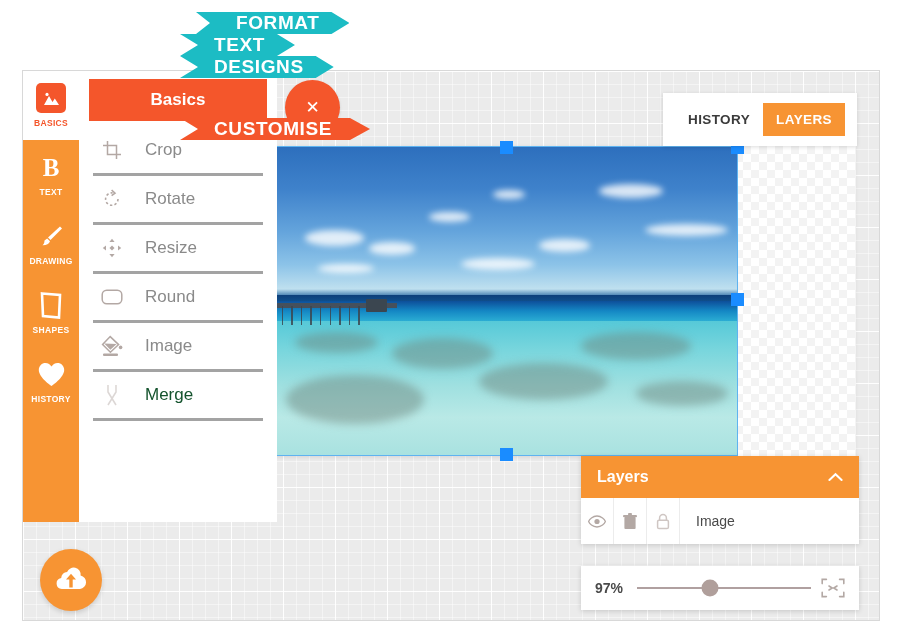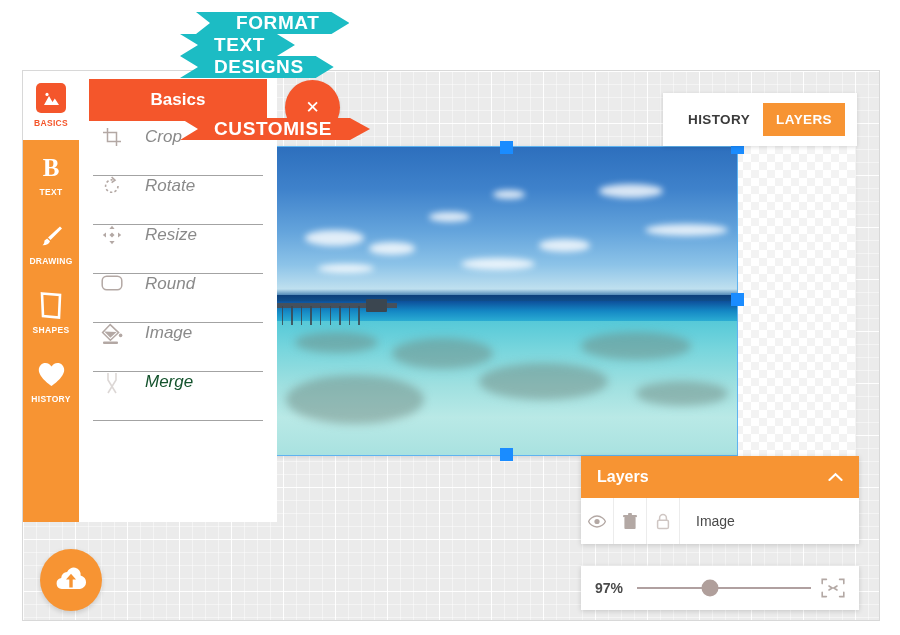--- a/index.html
+++ b/index.html
@@ -99,23 +99,23 @@
     z-index: 24;
   }
   .panel-head {
     margin: 8px 10px 0 10px;
     height: 42px; background: #F4562B;
     display: flex; align-items: center; justify-content: center;
     color: #fff; font-size: 17px; font-weight: bold;
   }
   .menu { margin-top: 6px; padding: 0 14px; }
   .menu-item {
-    height: 49px; display: flex; align-items: flex-start; gap: 22px;
-    border-bottom: 1px solid #a3a3a3;
-    padding-left: 8px; cursor: pointer; font-style: italic;
+    height: 49px; display: flex; align-items: center; gap: 22px;
+    border-bottom: 3px solid #a3a3a3;
+    padding-left: 8px; cursor: pointer;
   }
   .menu-item .m-ico { width: 22px; display:flex; align-items:center; justify-content:center; }
   .menu-item .m-label { font-size: 17px; color: #8a8a8a; }
   .menu-item.disabled { cursor: default; }
   .menu-item.disabled .m-label { color: #14532d; }
   .menu-item.disabled .m-ico { opacity: .45; }
 
   
   .close-btn {
     position: absolute; left: 262px; top: 9px;

